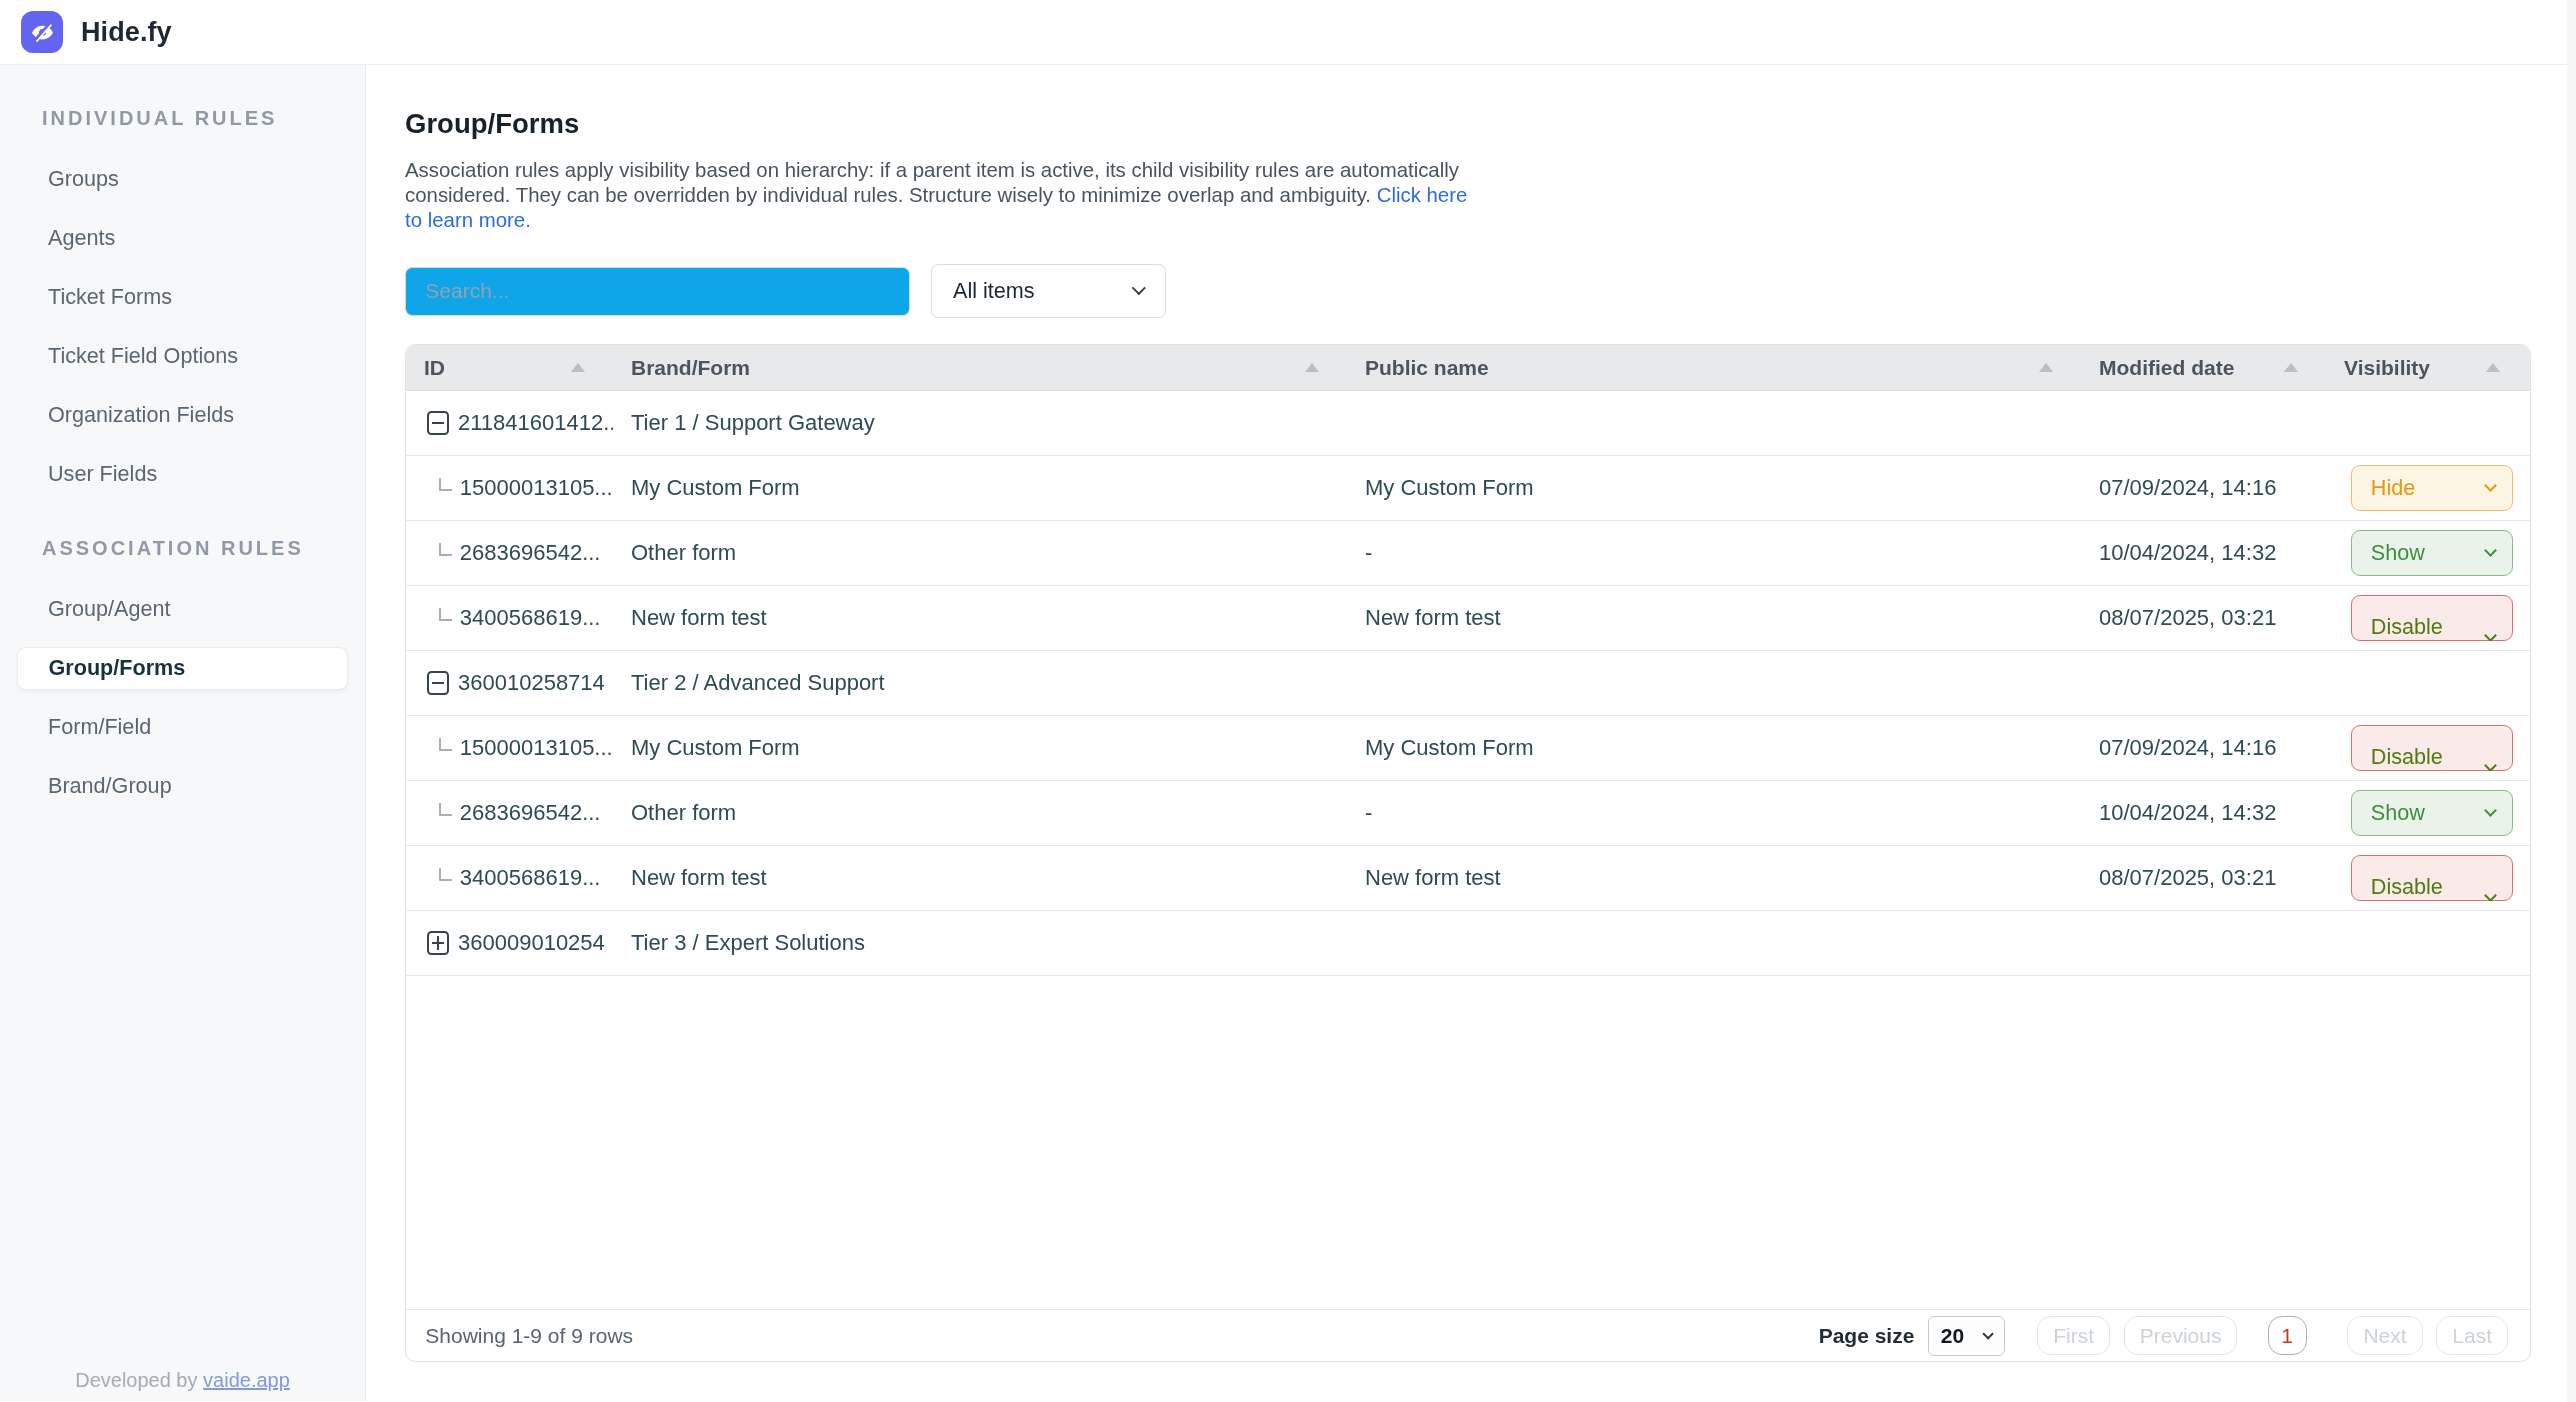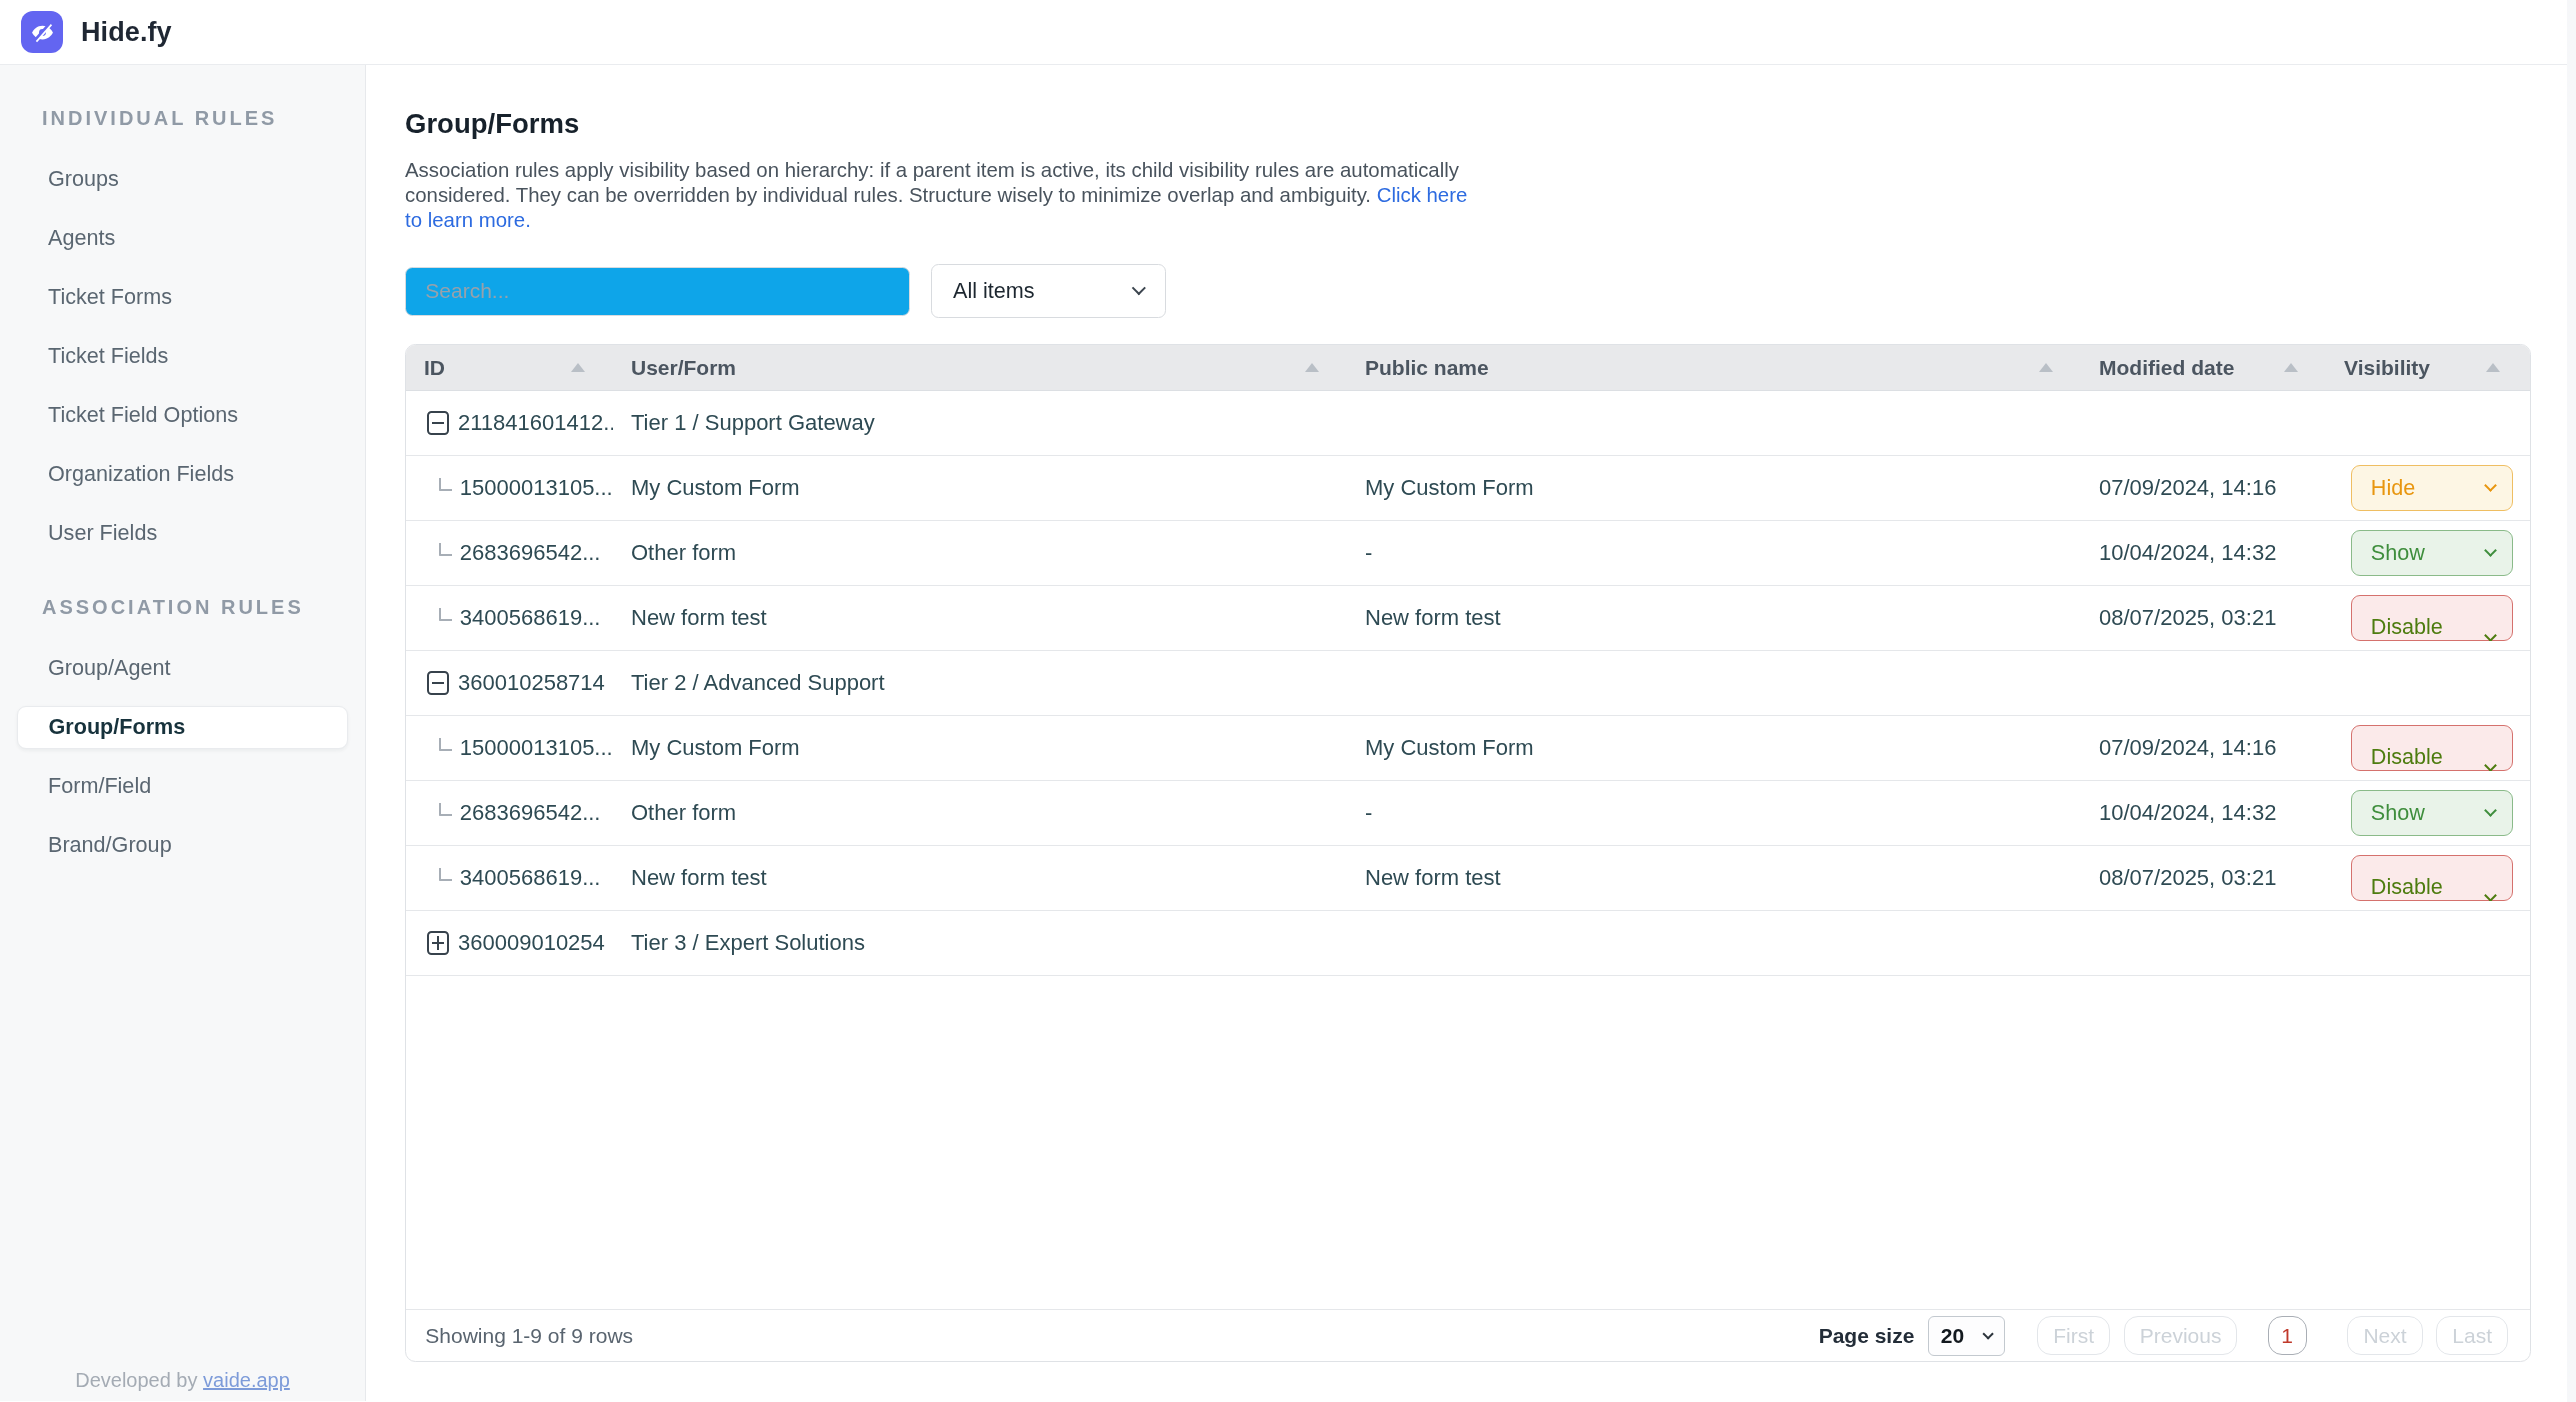--- a/index.html
+++ b/index.html
@@ -116,21 +116,20 @@
 
   <div class="layout">
     <aside class="sidebar">
       <div id="sidebar-sections">
   <div class="side-section">
     <div class="section-label">INDIVIDUAL RULES</div>
 
       <div class="side-item">Groups</div>
       <div class="side-item">Agents</div>
       <div class="side-item">Ticket Forms</div>
-      <div class="side-item">Ticket Fields</div>
       <div class="side-item">Ticket Field Options</div>
       <div class="side-item">Organization Fields</div>
       <div class="side-item">User Fields</div>
   </div>
   <div class="side-section">
     <div class="section-label">ASSOCIATION RULES</div>
 
       <div class="side-item">Group/Agent</div>
       <div class="side-item active">Group/Forms</div>
       <div class="side-item">Form/Field</div>
@@ -156,21 +155,21 @@
         </div>
       </div>
 
       <div class="table-card">
         <div class="thead" id="thead">
   <div class="th">
     <span>ID</span>
     <span class="sort"></span>
   </div>
   <div class="th">
-    <span>User/Form</span>
+    <span>Brand/Form</span>
     <span class="sort"></span>
   </div>
   <div class="th">
     <span>Public name</span>
     <span class="sort"></span>
   </div>
   <div class="th">
     <span>Modified date</span>
     <span class="sort"></span>
   </div>

